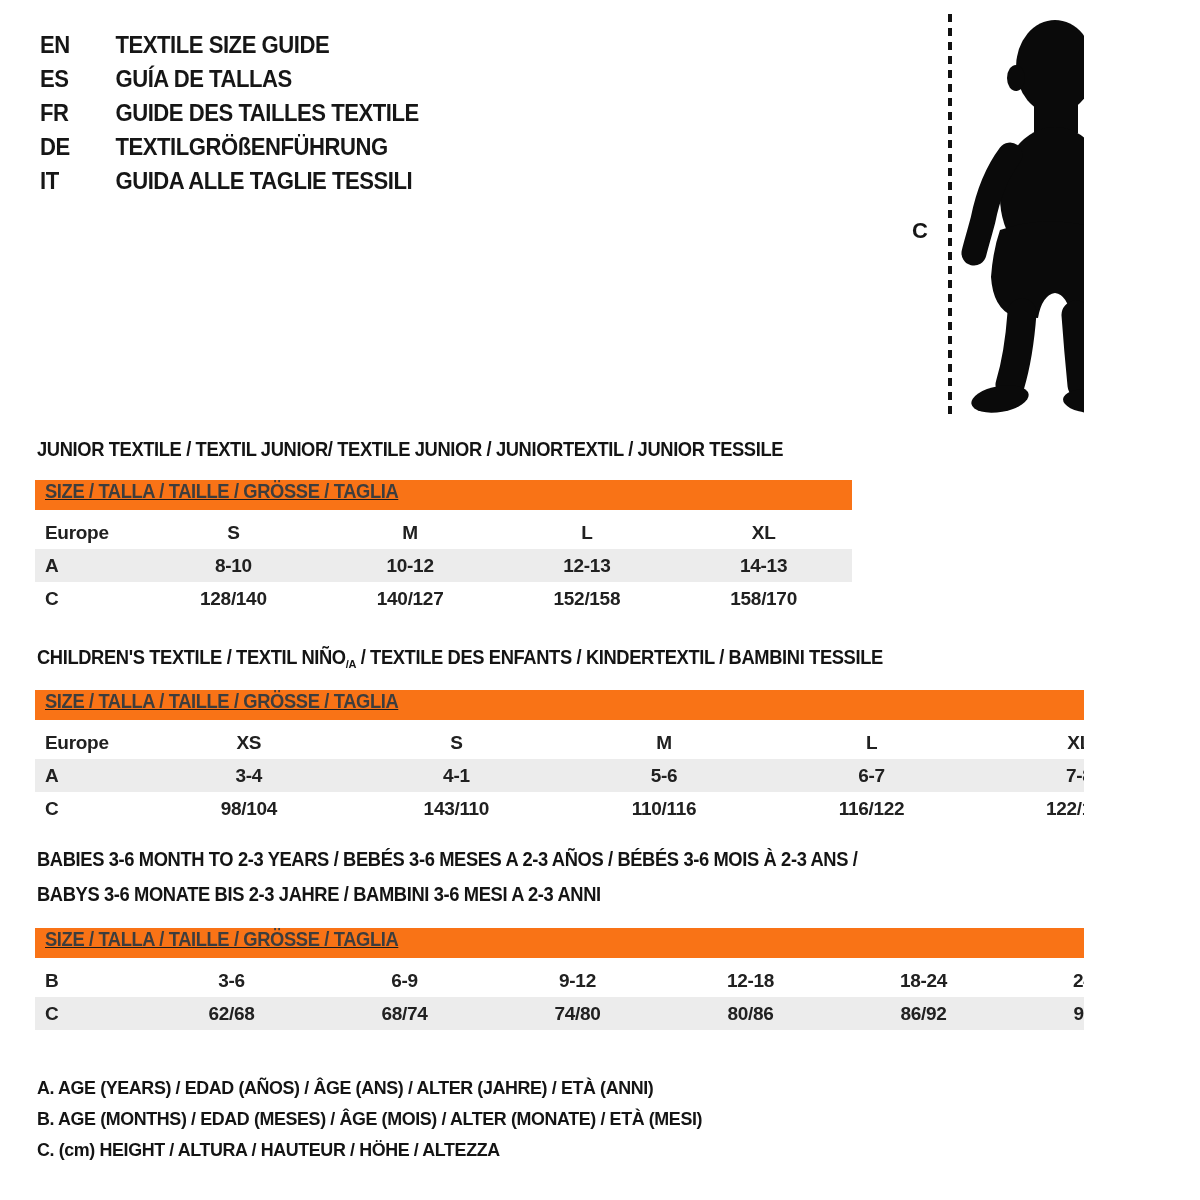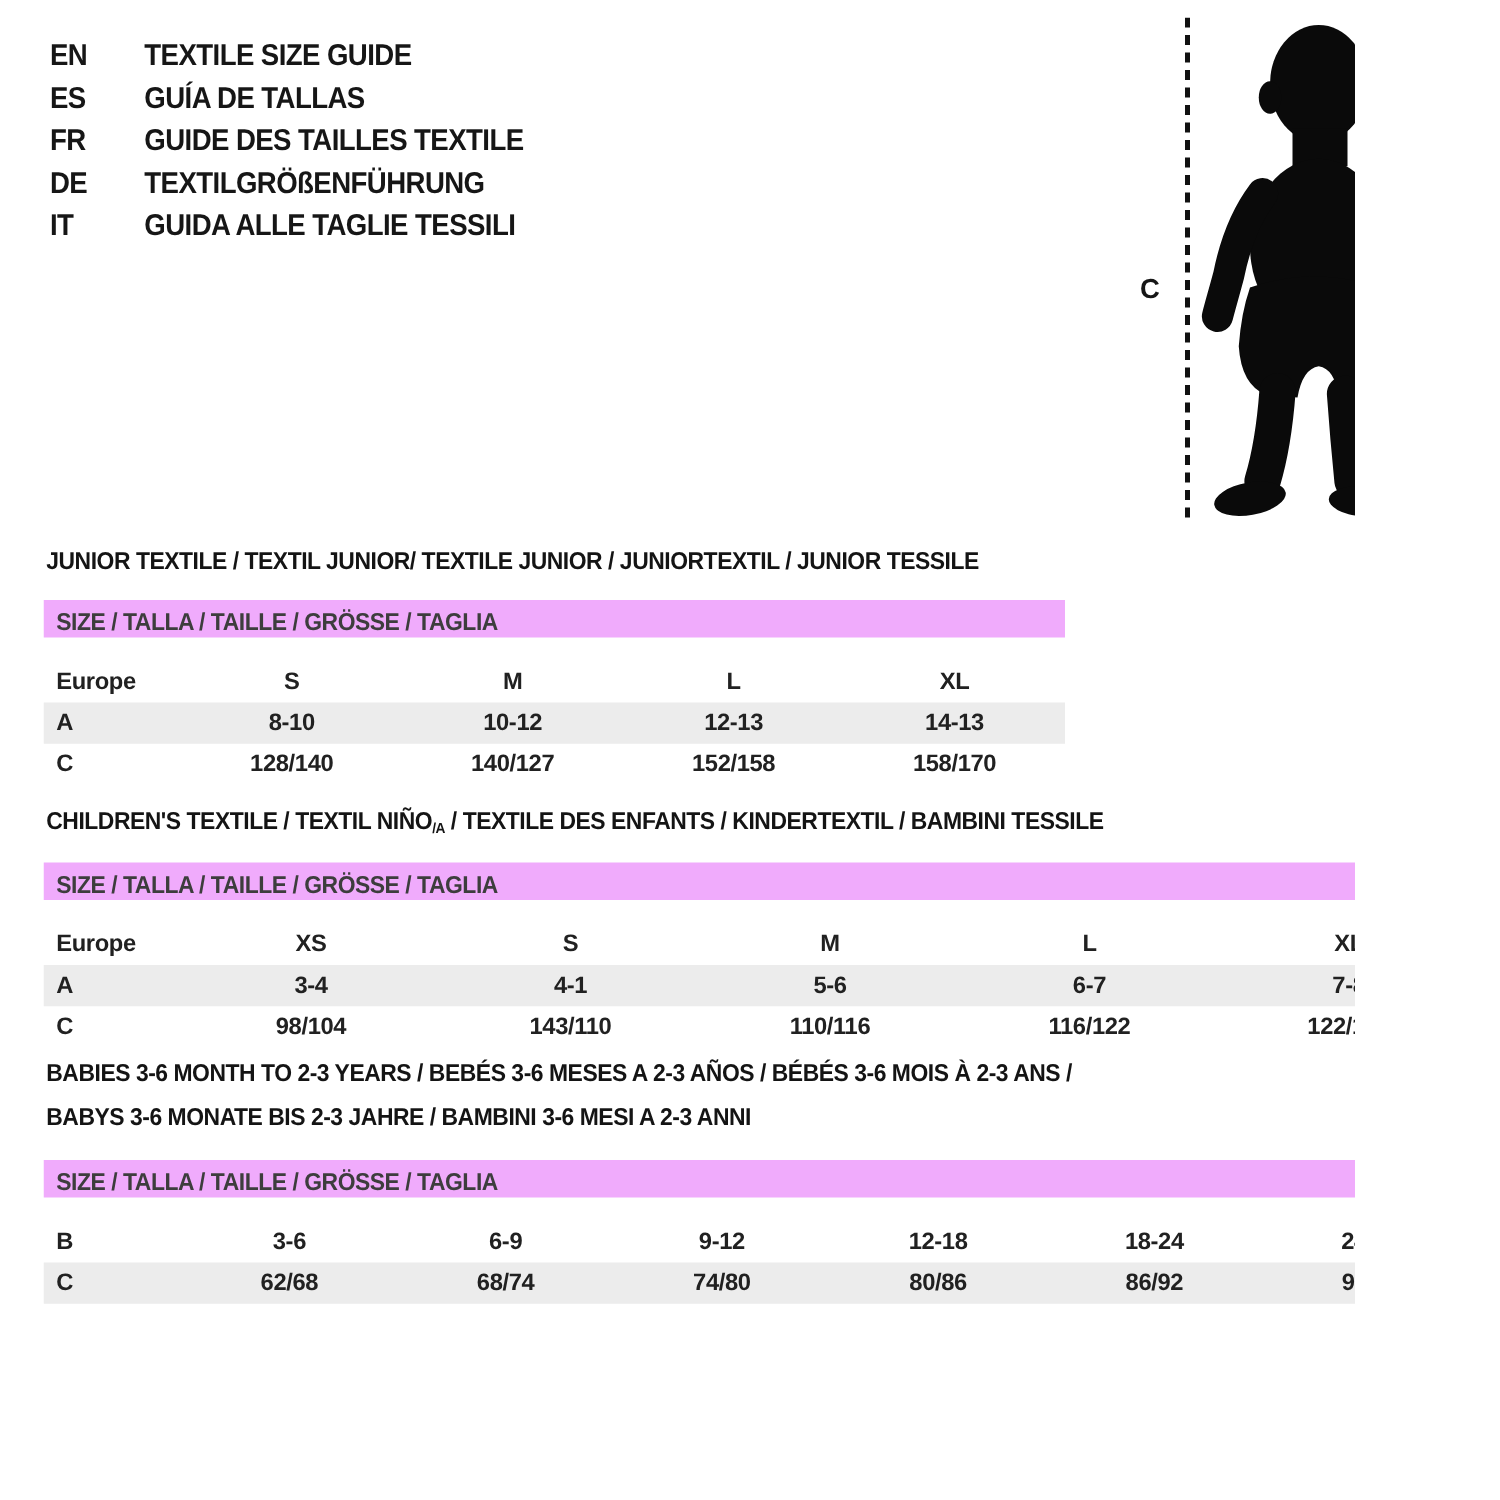--- a/index.html
+++ b/index.html
@@ -18,28 +18,28 @@
   .measure-label { position:absolute; left:912px; top:218px; font-weight:bold;
     font-size:22px; color:#161616; }
   .silhouette { position:absolute; left:955px; top:14px; width:185px; height:402px; }
   
   .s-title { position:absolute; left:37px; font-weight:bold; font-size:19.5px;
     letter-spacing:-0.4px; color:#141414; transform:scaleX(0.94);
     transform-origin:left top; white-space:nowrap; line-height:35px; }
   .s-title sub { font-size:0.6em; vertical-align:-0.3em; }
   
   .stable { position:absolute; left:35px; }
-  .thead { height:30px; background:#f0abfc; display:flex; align-items:flex-end;
-    padding-left:10px; box-sizing:border-box; }
+  .thead { height:30px; background:#f97316; display:flex; align-items:flex-start;
+    padding-left:10px; box-sizing:border-box;text-decoration:underline; }
   .thead span { font-size:19.5px; font-weight:bold; color:#3d3d3d;
     letter-spacing:-0.4px; transform:scaleX(0.94); transform-origin:left center;
     white-space:nowrap; }
   .trow { display:flex; height:33px; align-items:center; font-size:19px;
     font-weight:bold; letter-spacing:-0.3px; color:#212121; }
-  .trow.first { margin-top:19px; }
+  .trow.first { margin-top:6px; }
   .trow.shaded { background:#ececec; }
   .tlabel { width:110px; padding-left:10px; box-sizing:border-box; }
   .tcell { flex:1; text-align:center; }
   #t-junior   { top:480px; width:817px; }
   #t-children { top:690px; width:1148px; }
   #t-babies   { top:928px; width:1148px; }
   #junior-title   { top:432px; }
   #children-title { top:640px; }
   #babies-title   { top:842px; }
   
@@ -179,14 +179,19 @@
       <span class="tlabel">C</span>
       <span class="tcell">62/68</span>
       <span class="tcell">68/74</span>
       <span class="tcell">74/80</span>
       <span class="tcell">80/86</span>
       <span class="tcell">86/92</span>
       <span class="tcell">92/98</span>
     </div>
   </div>
 
+  <div class="legend">
+    <div class="legend-line">A. AGE (YEARS) / EDAD (AÑOS) / ÂGE (ANS) / ALTER (JAHRE) / ETÀ (ANNI)</div>
+    <div class="legend-line">B. AGE (MONTHS) / EDAD (MESES) / ÂGE (MOIS) / ALTER (MONATE) / ETÀ (MESI)</div>
+    <div class="legend-line">C. (cm) HEIGHT / ALTURA / HAUTEUR / HÖHE / ALTEZZA</div>
+  </div>
 
 </div>
 
 </body></html>

